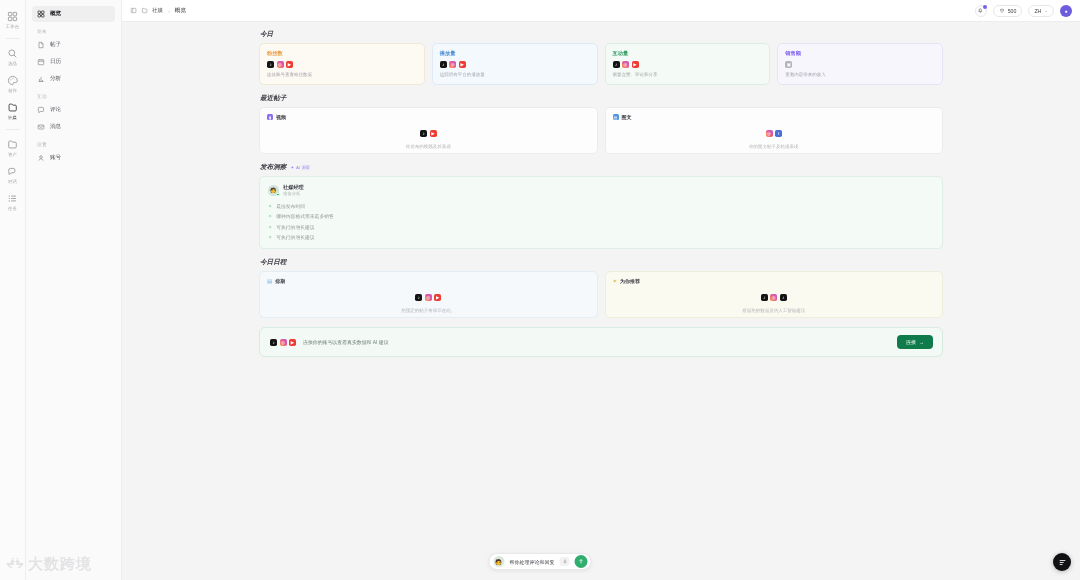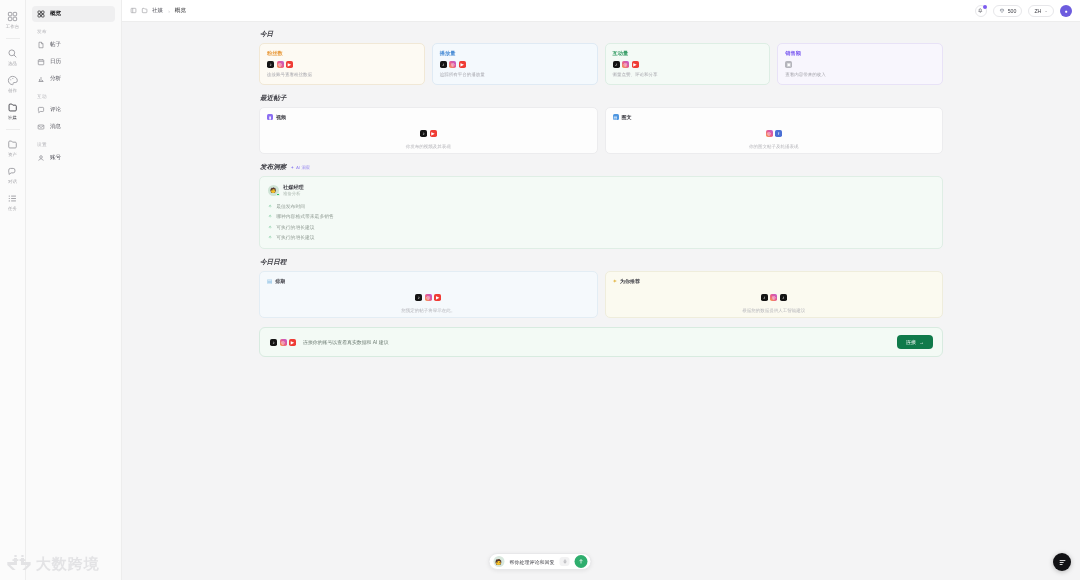--- a/index.html
+++ b/index.html
@@ -187,21 +187,21 @@
     display: flex; align-items: center; justify-content: center; cursor: pointer; z-index: 5;
     box-shadow: 0 1px 5px rgba(0,0,0,.25);
   }
 
   .watermark {
     position: absolute; left: 6px; bottom: 6px; z-index: 4;
     display: flex; align-items: center; gap: 3px;
     font-size: 15px; font-weight: bold; color: #e3e3e5; letter-spacing: 1px;
     user-select: none;
   }
-  .watermark .wm-logo { font-size: 16px; color: #e3e3e5; }
+  .watermark .wm-logo { font-size: 11px; color: #e3e3e5; }
   svg { display: block; }
 </style>
 </head>
 <body>
 
 <div class="app">
 
   <nav class="rail">
     <div class="rail-item">
       <span class="rail-ico">

